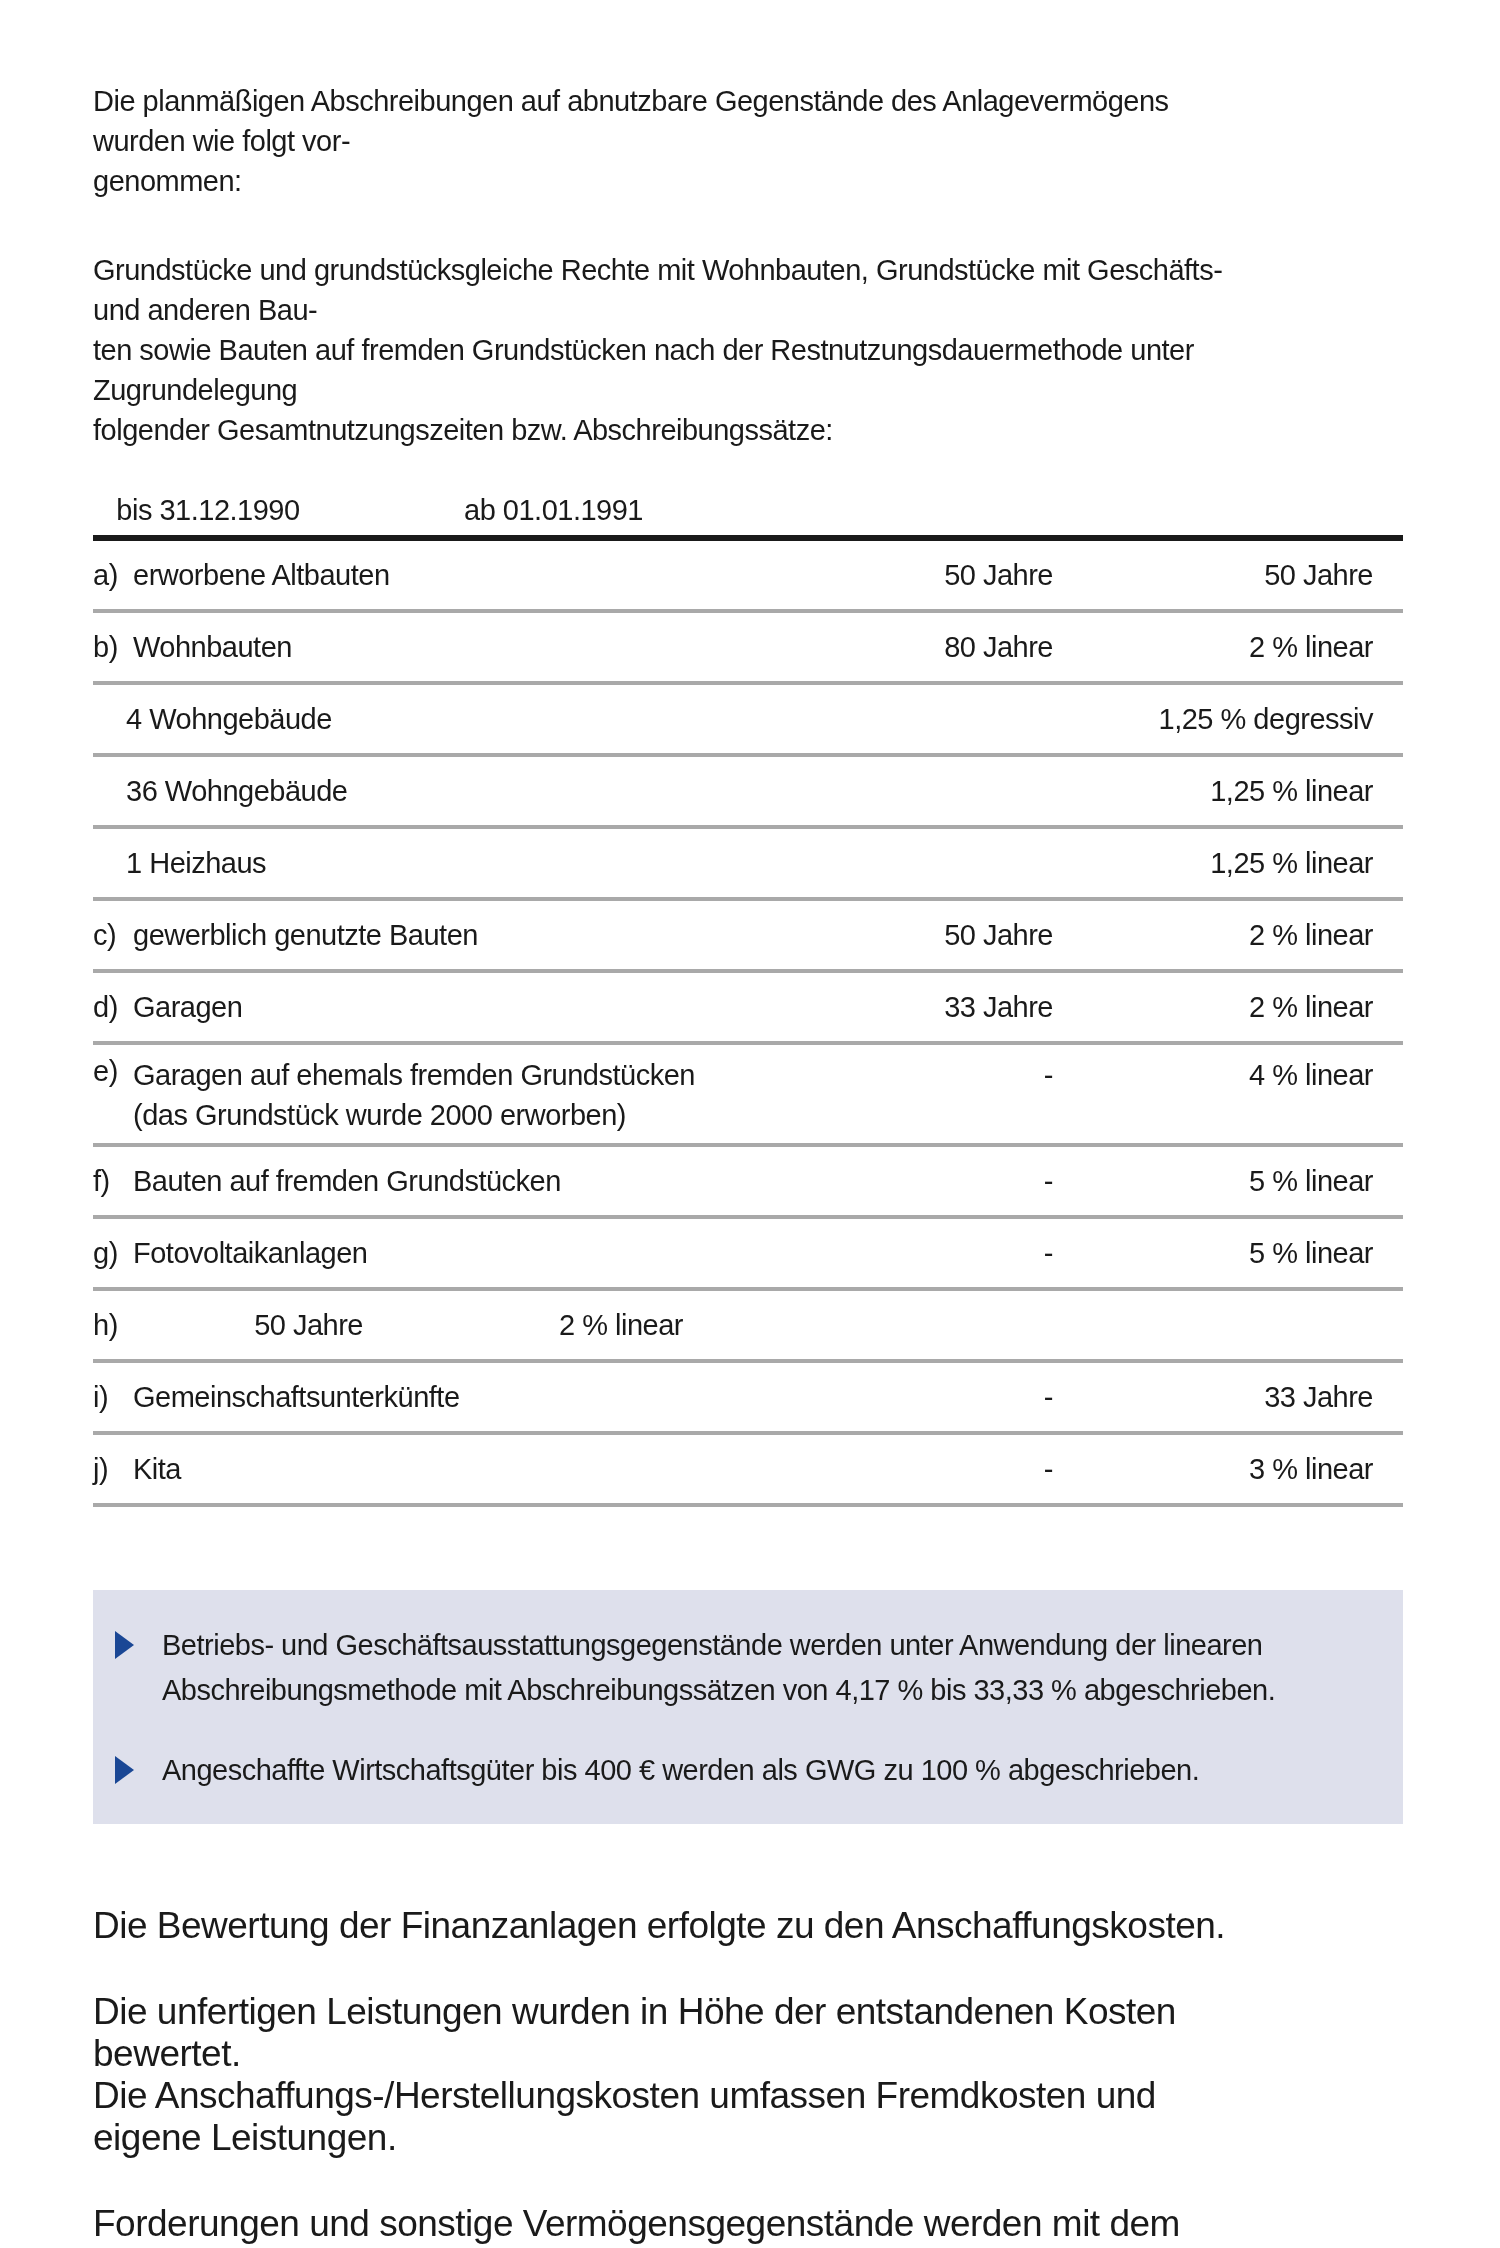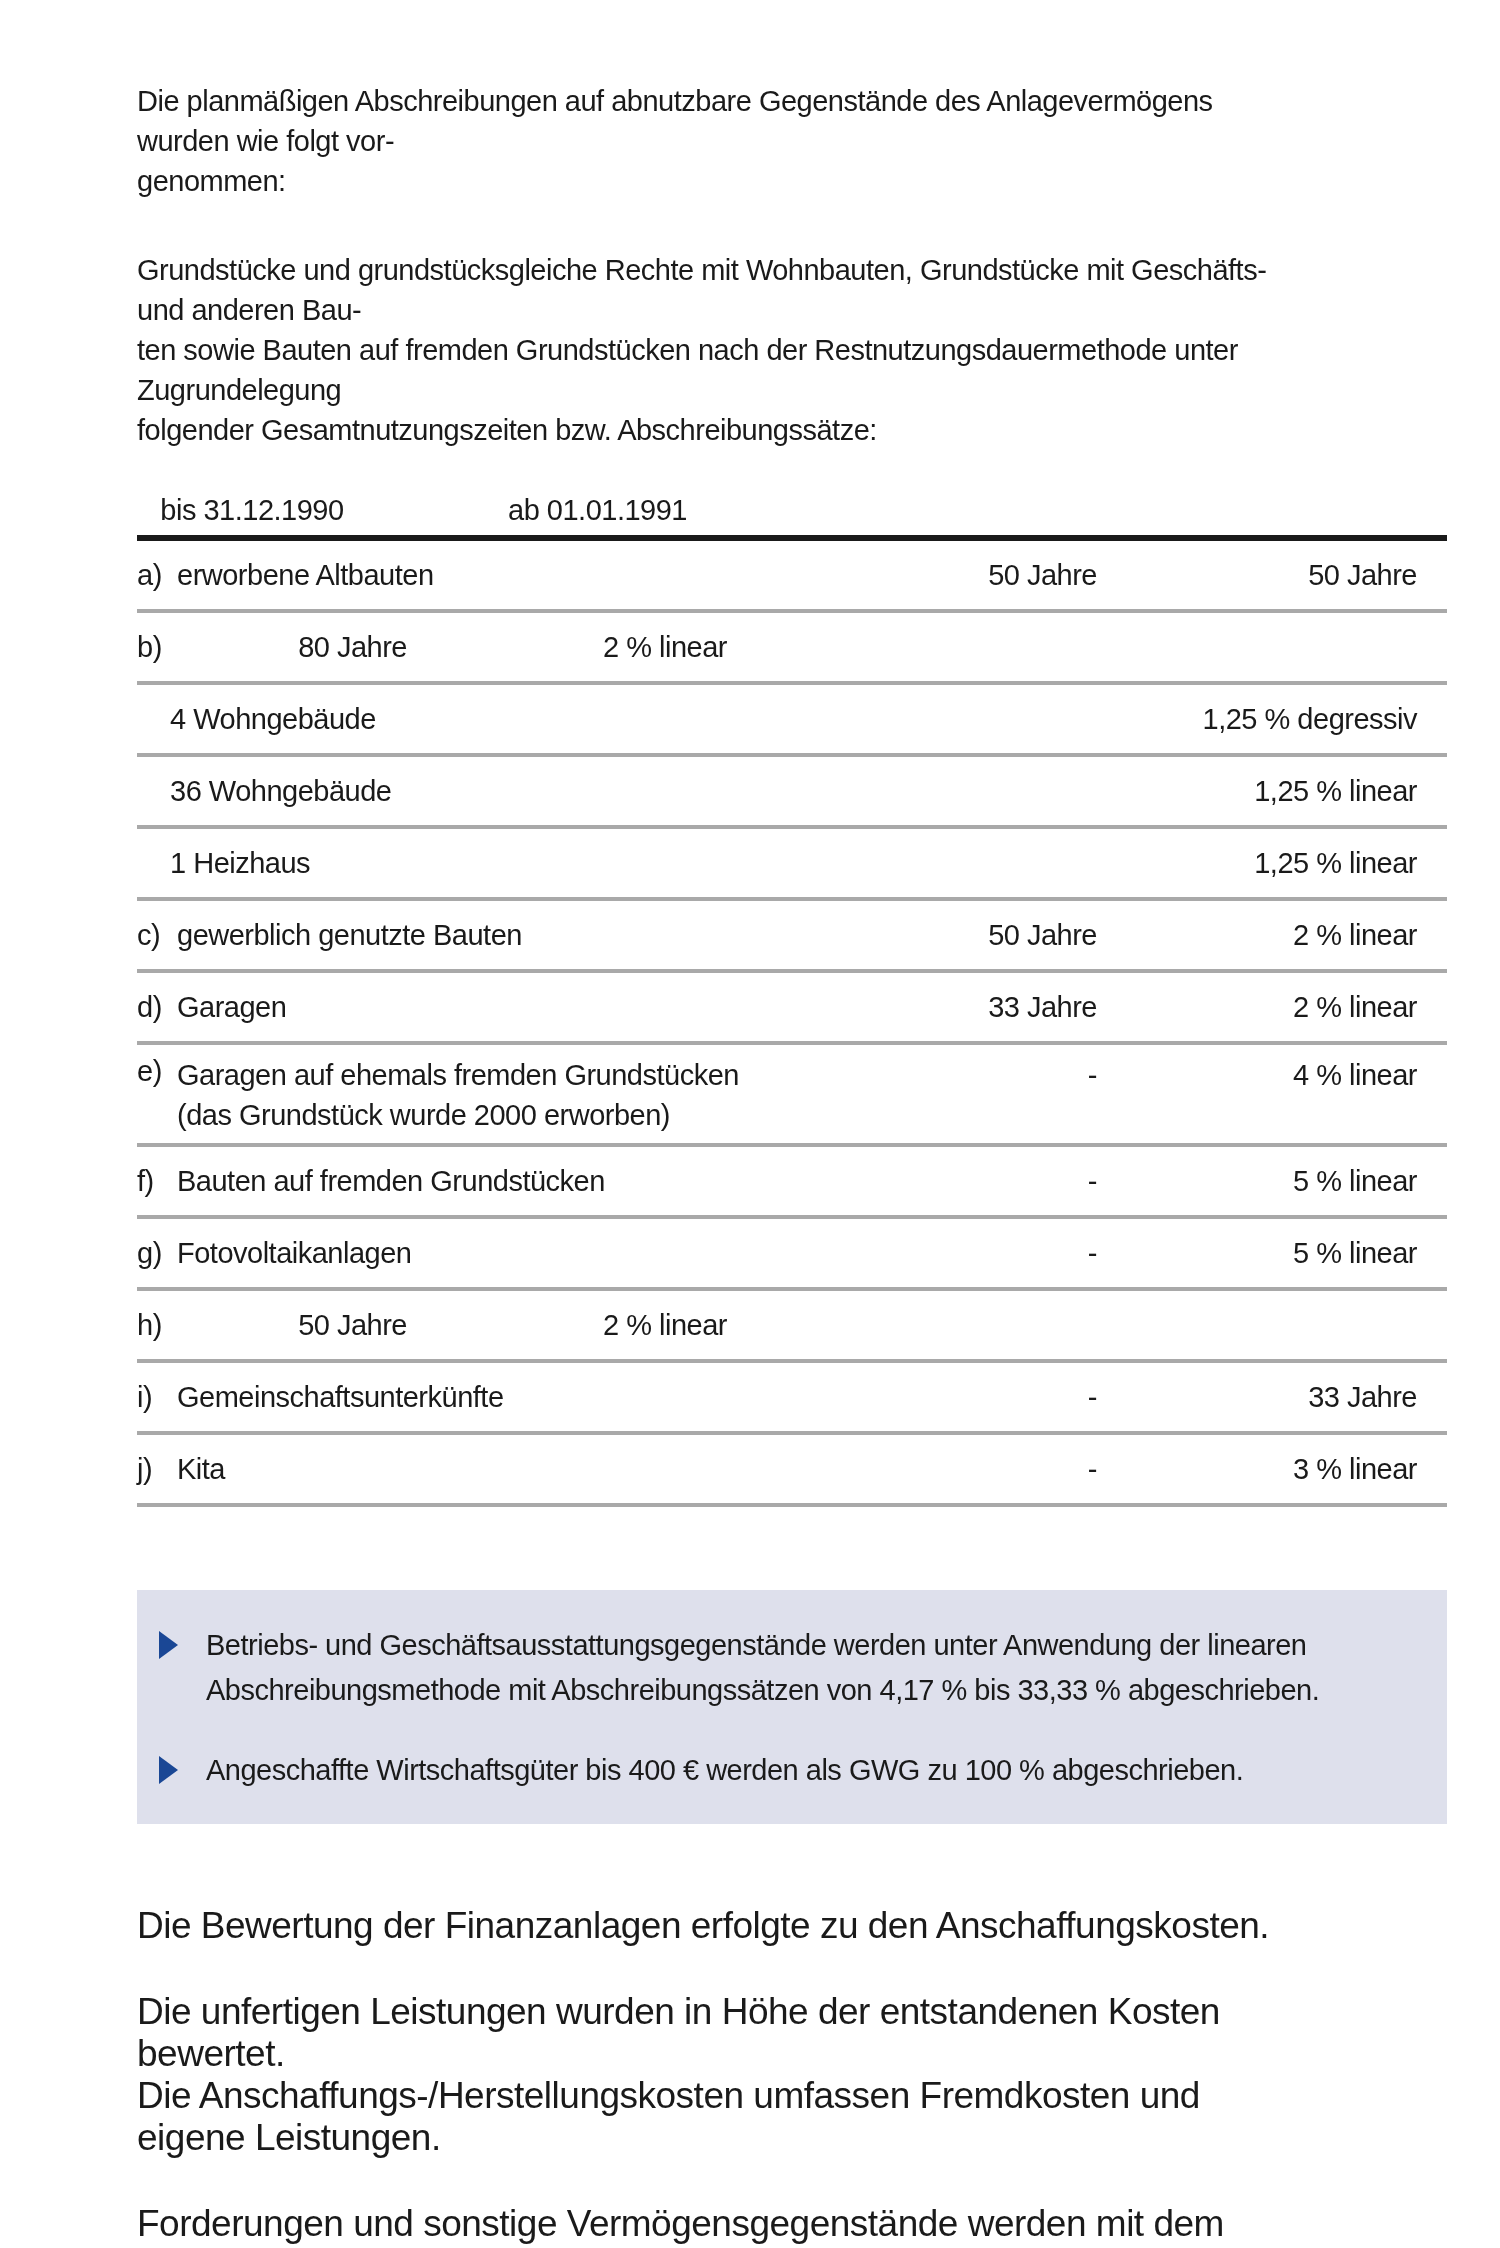--- a/index.html
+++ b/index.html
@@ -16,21 +16,20 @@
     background:#ffffff;
     color:var(--text);
     font-family:"Liberation Sans", sans-serif;
     letter-spacing:-0.5px;
     overflow:hidden;
   }
   .page{
     position:relative;
     width:1340px;height:2248px;
     padding:81px 95px 16px 93px;
-    margin-left:44px;
   }
   .para{
     margin:0;
     font-size:29px;
     line-height:40px;
   }
   .para + .para{margin-top:49px;}
 
   
   .dep-table{margin-top:35px;width:1310px;}
@@ -103,20 +102,21 @@
     <div id="table-body">
     <div class="trow">
       <span class="c-prefix">a)</span>
       <span class="c-label">erworbene Altbauten</span>
       <span class="c-1990">50 Jahre</span>
       <span class="c-1991">50 Jahre</span>
     </div>
 
     <div class="trow">
       <span class="c-prefix">b)</span>
+      <span class="c-label">Wohnbauten</span>
       <span class="c-1990">80 Jahre</span>
       <span class="c-1991">2 % linear</span>
     </div>
 
     <div class="trow indent">
       <span class="c-prefix"></span>
       <span class="c-label">4 Wohngebäude</span>
       <span class="c-1990"></span>
       <span class="c-1991">1,25 % degressiv</span>
     </div>

